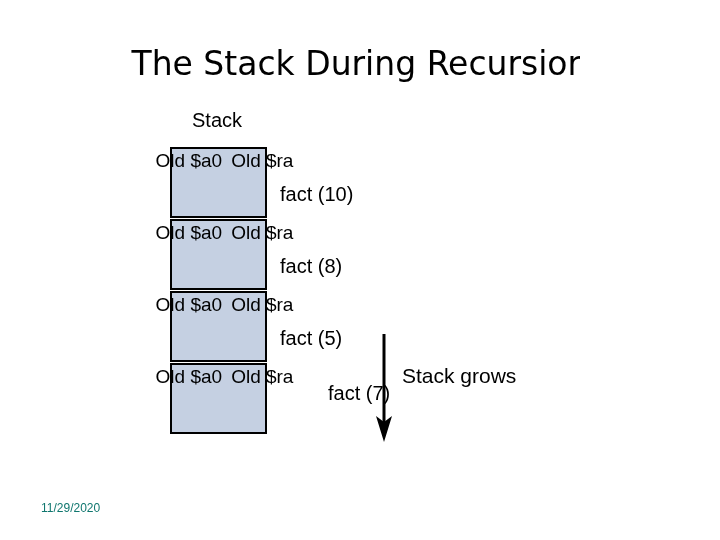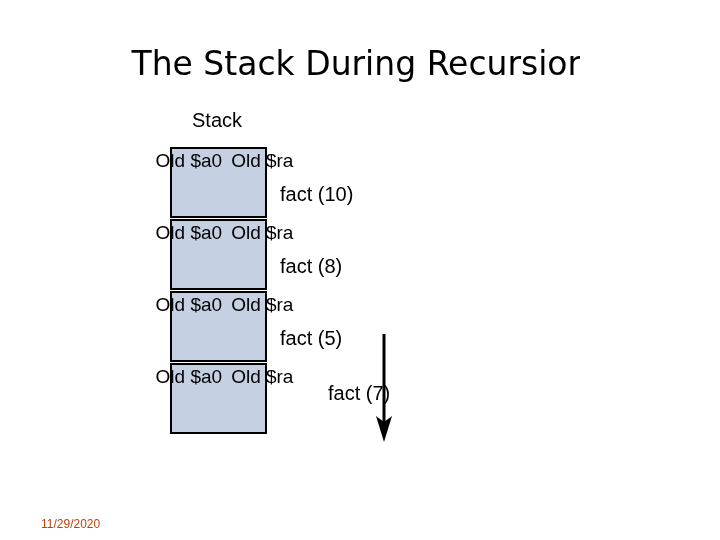--- a/index.html
+++ b/index.html
@@ -107,25 +107,25 @@
     font-family: "Liberation Sans", sans-serif;
     font-size: 21px;
     line-height: 26px;
     color: #000000;
     white-space: nowrap;
   }
 
   
   .footer-text {
     position: absolute;
-    top: 516px;
+    top: 500px;
     font-family: "Liberation Sans", sans-serif;
     font-size: 12px;
     line-height: 16px;
-    color: #c2410c;
+    color: #0f766e;
     white-space: nowrap;
   }
   #footer-date  { left: 41px; }
   #footer-file  { left: 0; width: 720px; text-align: center; }
   #footer-page  { left: 662px; }
 </style>
 </head>
 <body>
 
 <div id="slide">
@@ -161,17 +161,18 @@
   <div class="fact-label" style="top:182px;">fact (10)</div>
   <div class="fact-label" style="top:254px;">fact (8)</div>
   <div class="fact-label" style="top:326px;">fact (5)</div>
   <div class="fact-label" style="top:381px;margin-left:48px;">fact (7)</div>
 
   <svg id="stack-grows-arrow" viewBox="0 0 30 115">
     <line x1="14" y1="4" x2="14" y2="94" stroke="#000000" stroke-width="3"></line>
     <polygon points="14,112 6,86 14,92 22,86" fill="#000000"></polygon>
   </svg>
 
+  <div id="stack-grows-label">Stack grows</div>
 
   <div class="footer-text" id="footer-date">11/29/2020</div>
   <div class="footer-text" id="footer-page">19</div>
 
 </div>
 
 </body></html>

